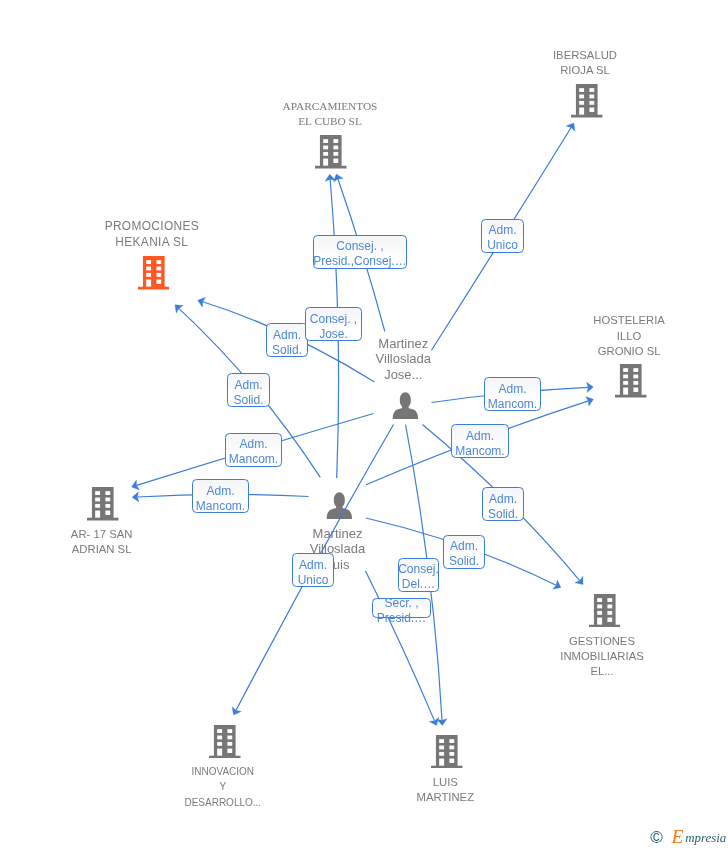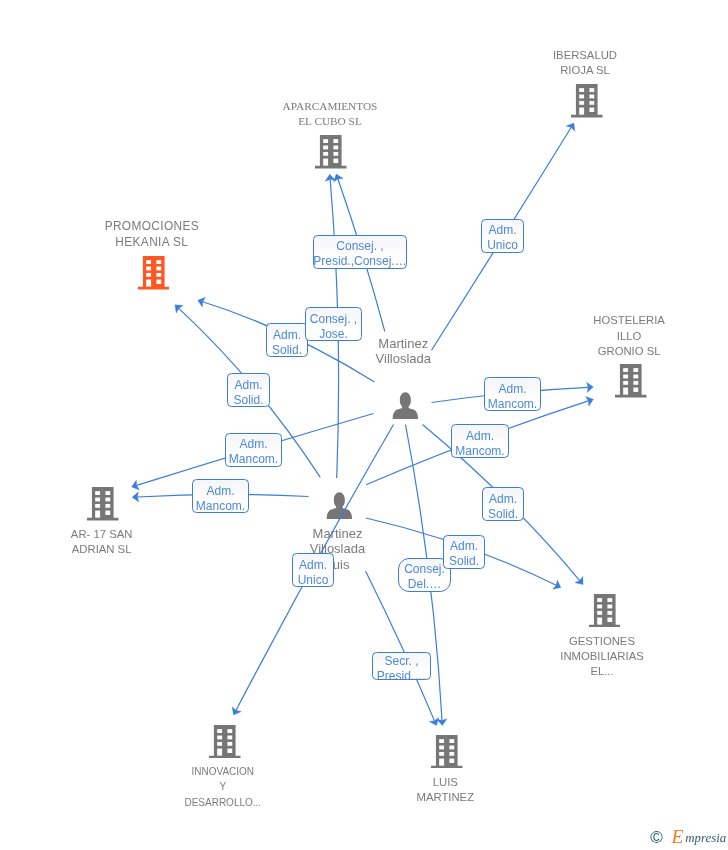--- a/index.html
+++ b/index.html
@@ -185,20 +185,21 @@
 <div>ADRIAN SL</div>
 </div>
 </div>
 <div class="node">
 <svg class="node-icon" style="left:392.15px;top:391.90px;width:26.70px;height:26.90px" viewBox="0 0 26.5 27">
 <path fill="#767676" d="M0.55 27 C0.55 23.2 1.0 21.3 3.3 18.6 C4.5 17.3 7.4 16.9 9.6 16.3 C10.1 16.05 10.3 15.3 9.6 14.0 C8.0 12.8 7.7 10.4 7.7 7.85 C7.7 3.45 10.15 0.15 13.25 0.15 C16.35 0.15 18.8 3.45 18.8 7.85 C18.8 10.4 18.5 12.8 16.9 14.0 C16.2 15.3 16.4 16.05 16.9 16.3 C19.1 16.9 22.0 17.3 23.2 18.6 C25.5 21.3 25.95 23.2 25.95 27 Z"></path>
 </svg>
 <div class="node-label" style="left:0;top:335.79px;width:400.00px;margin-left:203.30px;font-size:13.00px;">
 <div>Martinez</div>
 <div>Villoslada</div>
+<div>Jose...</div>
 </div>
 </div>
 <div class="node">
 <svg class="node-icon" style="left:326.25px;top:491.80px;width:26.70px;height:26.90px" viewBox="0 0 26.5 27">
 <path fill="#767676" d="M0.55 27 C0.55 23.2 1.0 21.3 3.3 18.6 C4.5 17.3 7.4 16.9 9.6 16.3 C10.1 16.05 10.3 15.3 9.6 14.0 C8.0 12.8 7.7 10.4 7.7 7.85 C7.7 3.45 10.15 0.15 13.25 0.15 C16.35 0.15 18.8 3.45 18.8 7.85 C18.8 10.4 18.5 12.8 16.9 14.0 C16.2 15.3 16.4 16.05 16.9 16.3 C19.1 16.9 22.0 17.3 23.2 18.6 C25.5 21.3 25.95 23.2 25.95 27 Z"></path>
 </svg>
 <div class="node-label" style="left:0;top:525.69px;width:400.00px;margin-left:137.50px;font-size:13.00px;">
 <div>Martinez</div>
 <div>Villoslada</div>
 <div>Luis</div>
@@ -271,29 +272,29 @@
 <span>Mancom.</span>
 </div>
 <div class="edge-label" style="left:482.00px;top:487.00px;width:42.00px;height:34.00px;z-index:10;">
 <span>Adm.</span>
 <span>Solid.</span>
 </div>
 <div class="edge-label" style="left:443.00px;top:534.50px;width:42.00px;height:34.00px;z-index:12;">
 <span>Adm.</span>
 <span>Solid.</span>
 </div>
-<div class="edge-label" style="left:398.00px;top:557.50px;width:53.00px;height:34.00px;z-index:10;border-radius:11px;">
+<div class="edge-label" style="left:398.00px;top:557.50px;width:41px;height:34.00px;z-index:10;">
 <span>Consej.</span>
 <span>Del.…</span>
 </div>
 <div class="edge-label" style="left:292.00px;top:553.00px;width:42.00px;height:34.00px;z-index:10;">
 <span>Adm.</span>
 <span>Unico</span>
 </div>
-<div class="edge-label" style="left:372.00px;top:652px;width:59.00px;height:28px;z-index:10;">
+<div class="edge-label" style="left:372.00px;top:598px;width:59.00px;height:20px;z-index:10;">
 <span>Secr. ,</span>
 <span>Presid.…</span>
 </div>
 <div class="watermark">
 <span class="wm-c">©</span>
 <span class="wm-brand">
 <i class="first">E</i>
 <i class="rest">mpresia</i>
 </span>
 </div>

